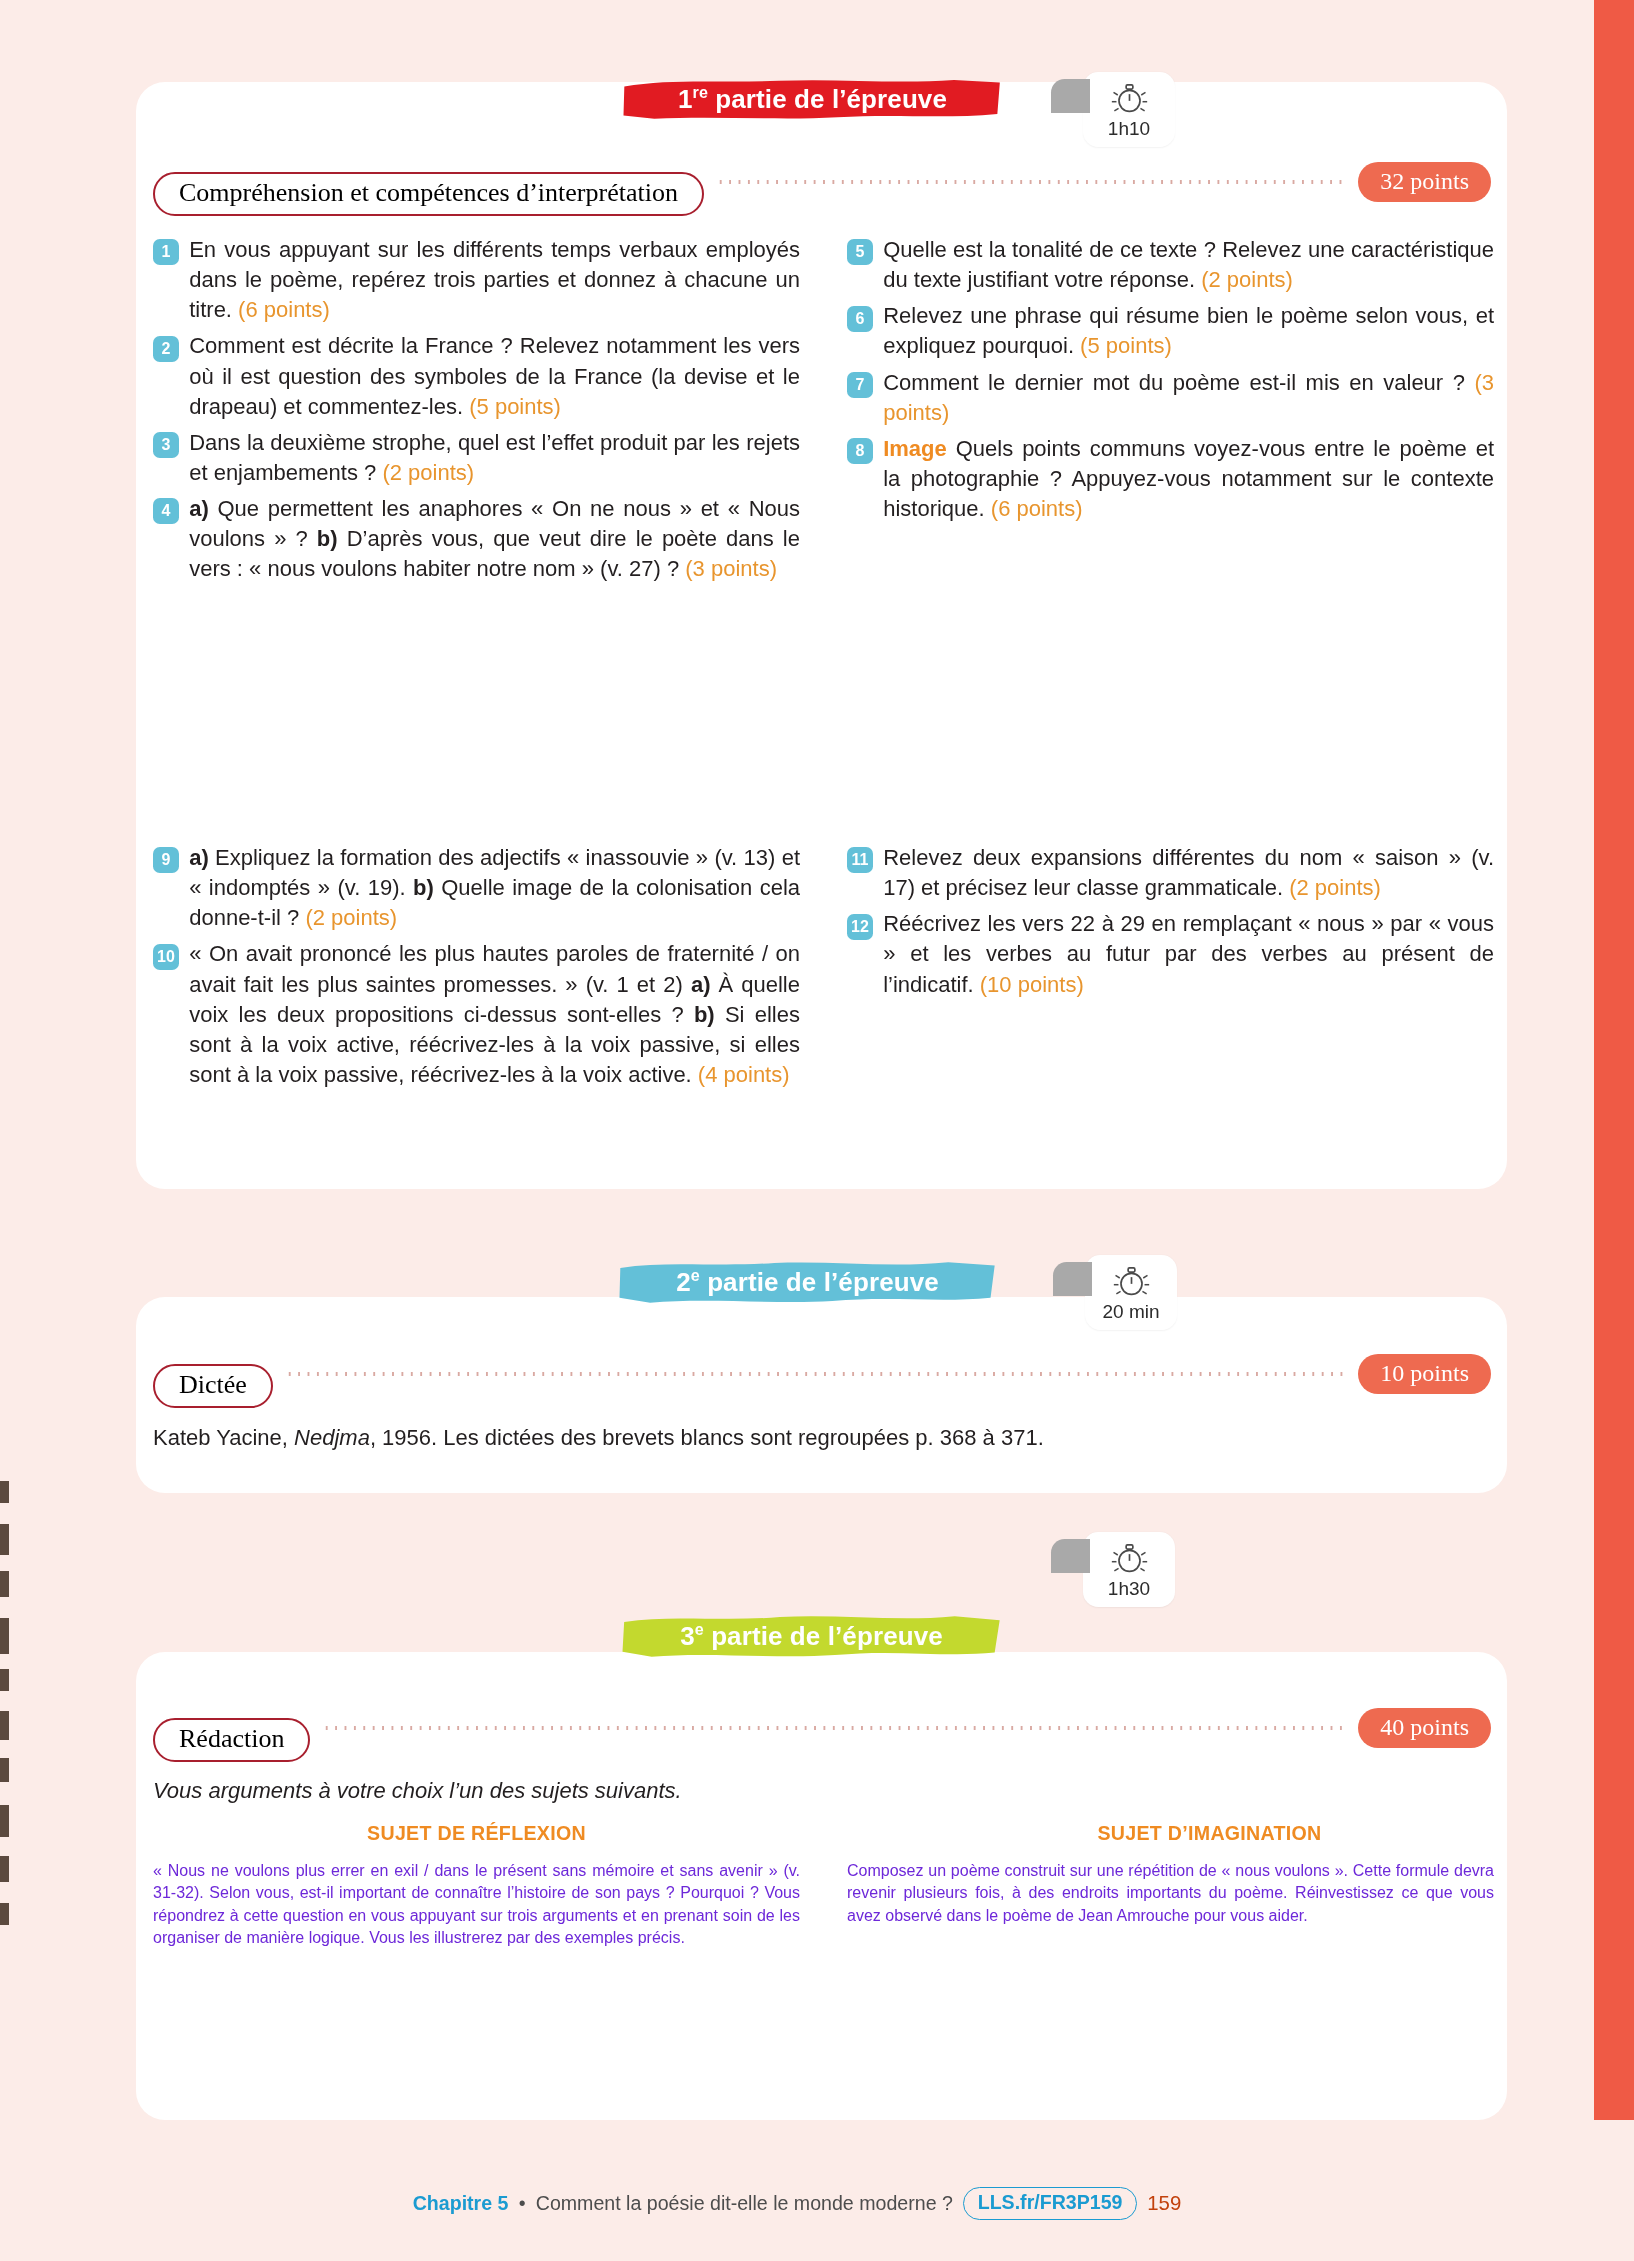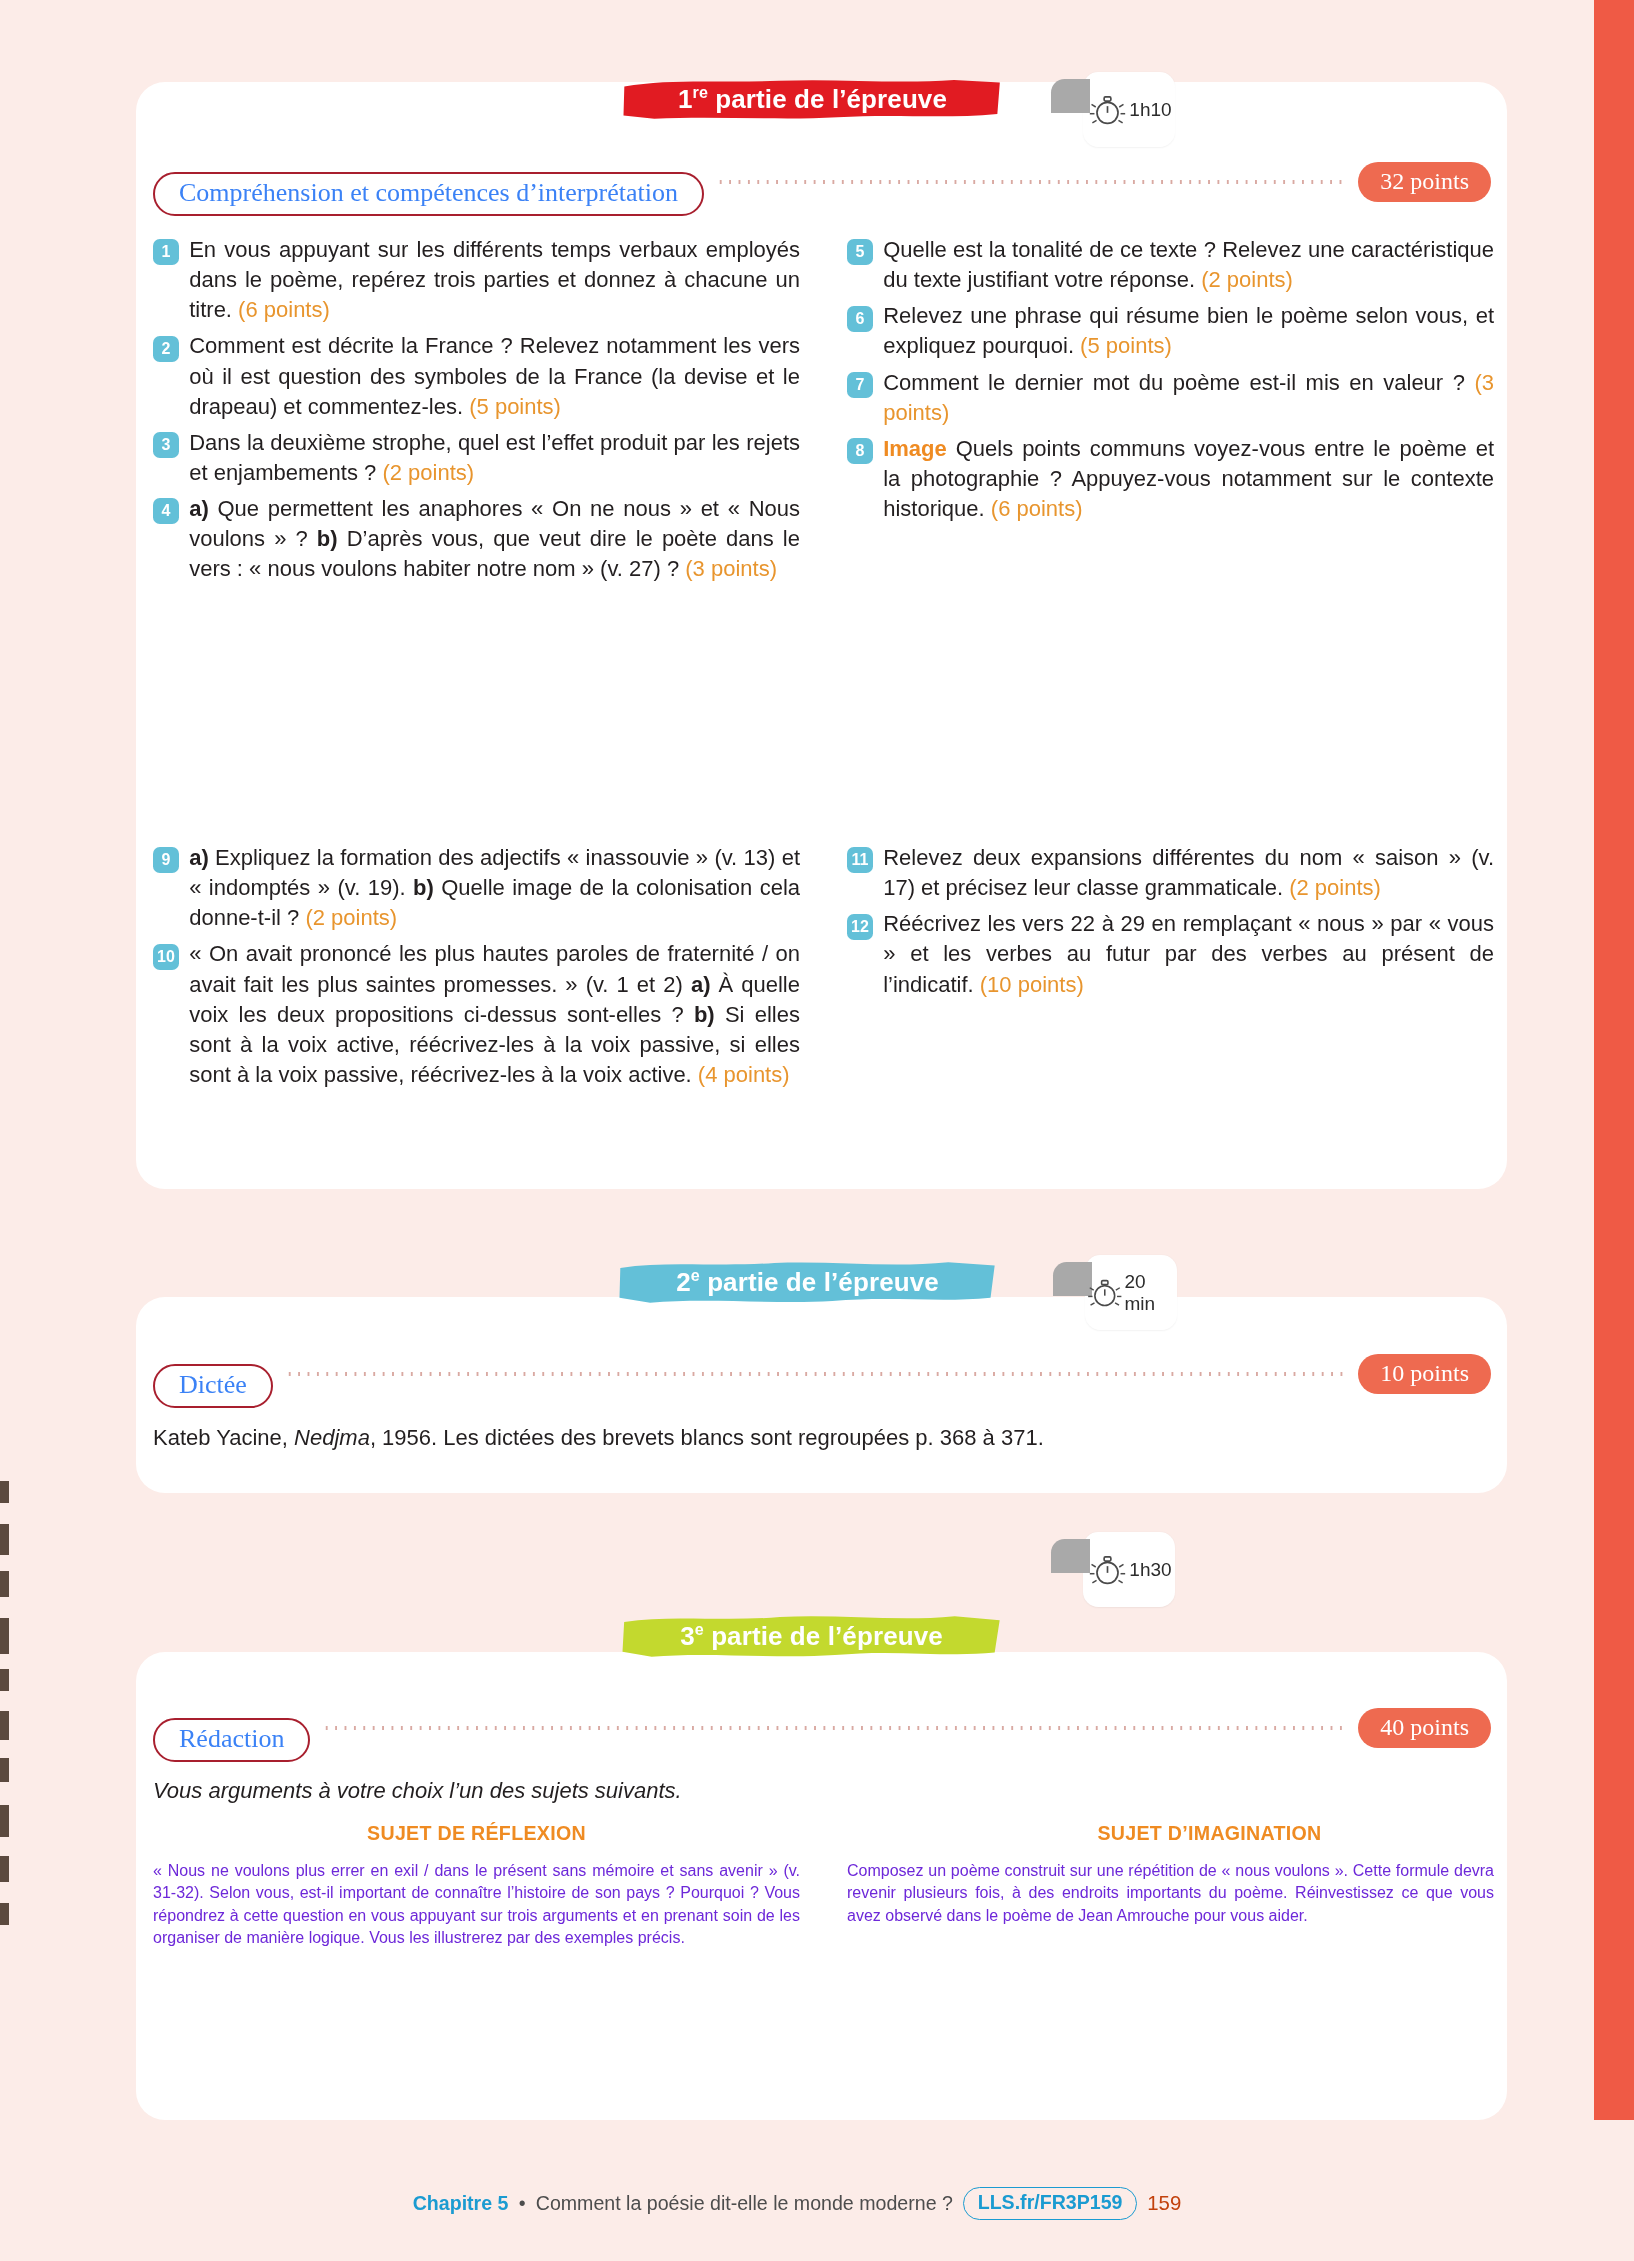--- a/index.html
+++ b/index.html
@@ -67,21 +67,21 @@
   .banner span.label { position: relative; z-index: 2; white-space: nowrap; }
   .banner sup { font-size: 0.62em; vertical-align: super; }
 
   
   .timer {
     position: absolute;
     width: 92px; height: 75px;
     background: #ffffff;
     border-radius: 15.3px;
     display: flex;
-    flex-direction: row;
+    flex-direction: column;
     align-items: center;
     justify-content: center;
     z-index: 7;
     box-shadow: 0 0.9px 1.7px rgba(0,0,0,0.05);
   }
   .timer .tab {
     position: absolute;
     left: -32px; top: 6.8px;
     width: 39px; height: 34px;
     background: #a9a9a9;
@@ -100,21 +100,21 @@
   .sec-head {
     position: absolute;
     display: flex;
     align-items: center;
     height: 48px;
     width: 100%;
   }
   .sec-pill {
     border: 2.1px solid #a81f2e;
     border-radius: 25.5px;
-    color: #3b82f6;
+    color: #000000;
     font-family: "Liberation Serif", serif;
     font-size: 26px;
     padding: 5.1px 24px 7.7px 24px;
     white-space: nowrap;
     background: #fff;
     line-height: 1.05;
     margin-top: 24px;
   }
   .dots {
     flex: 1 1 auto;

